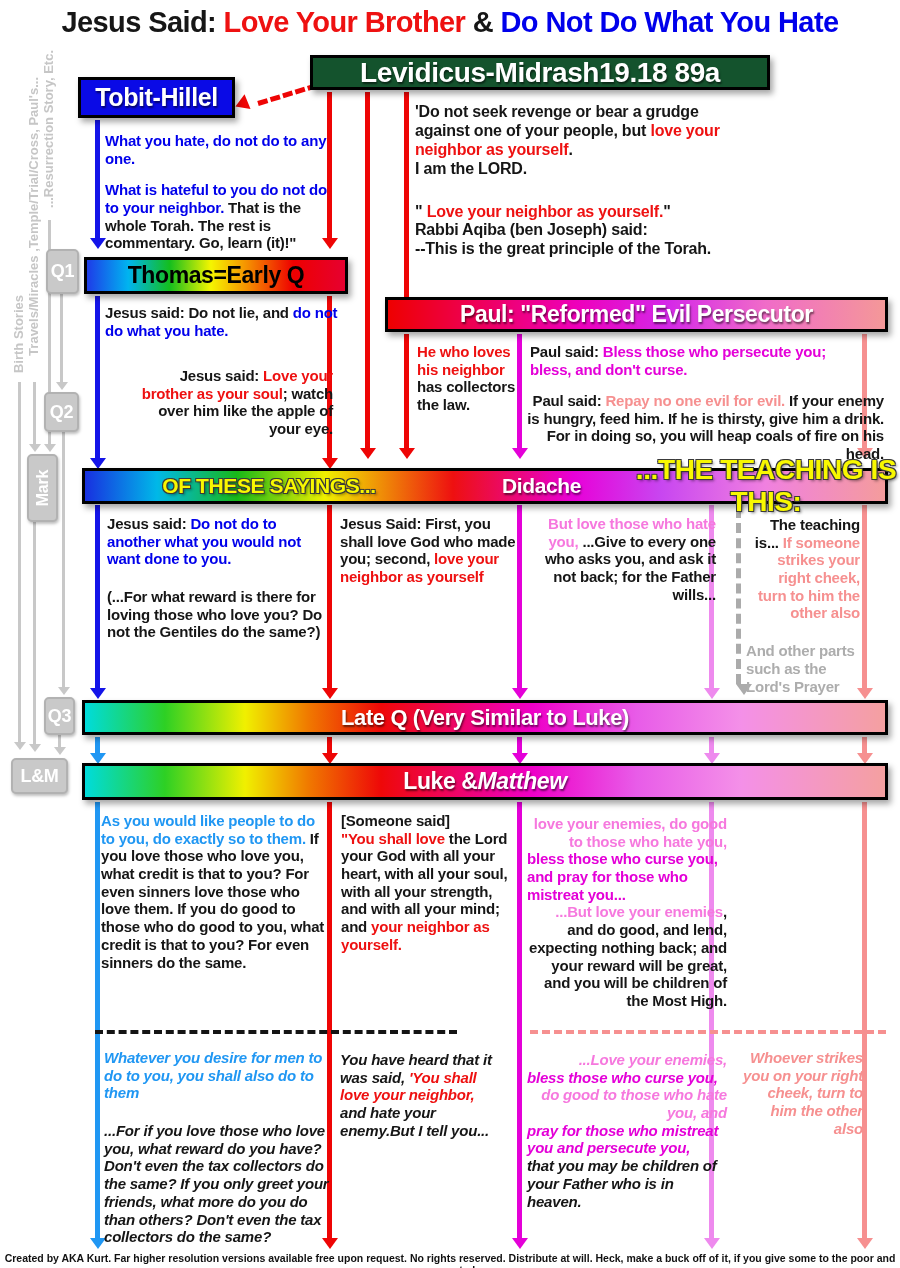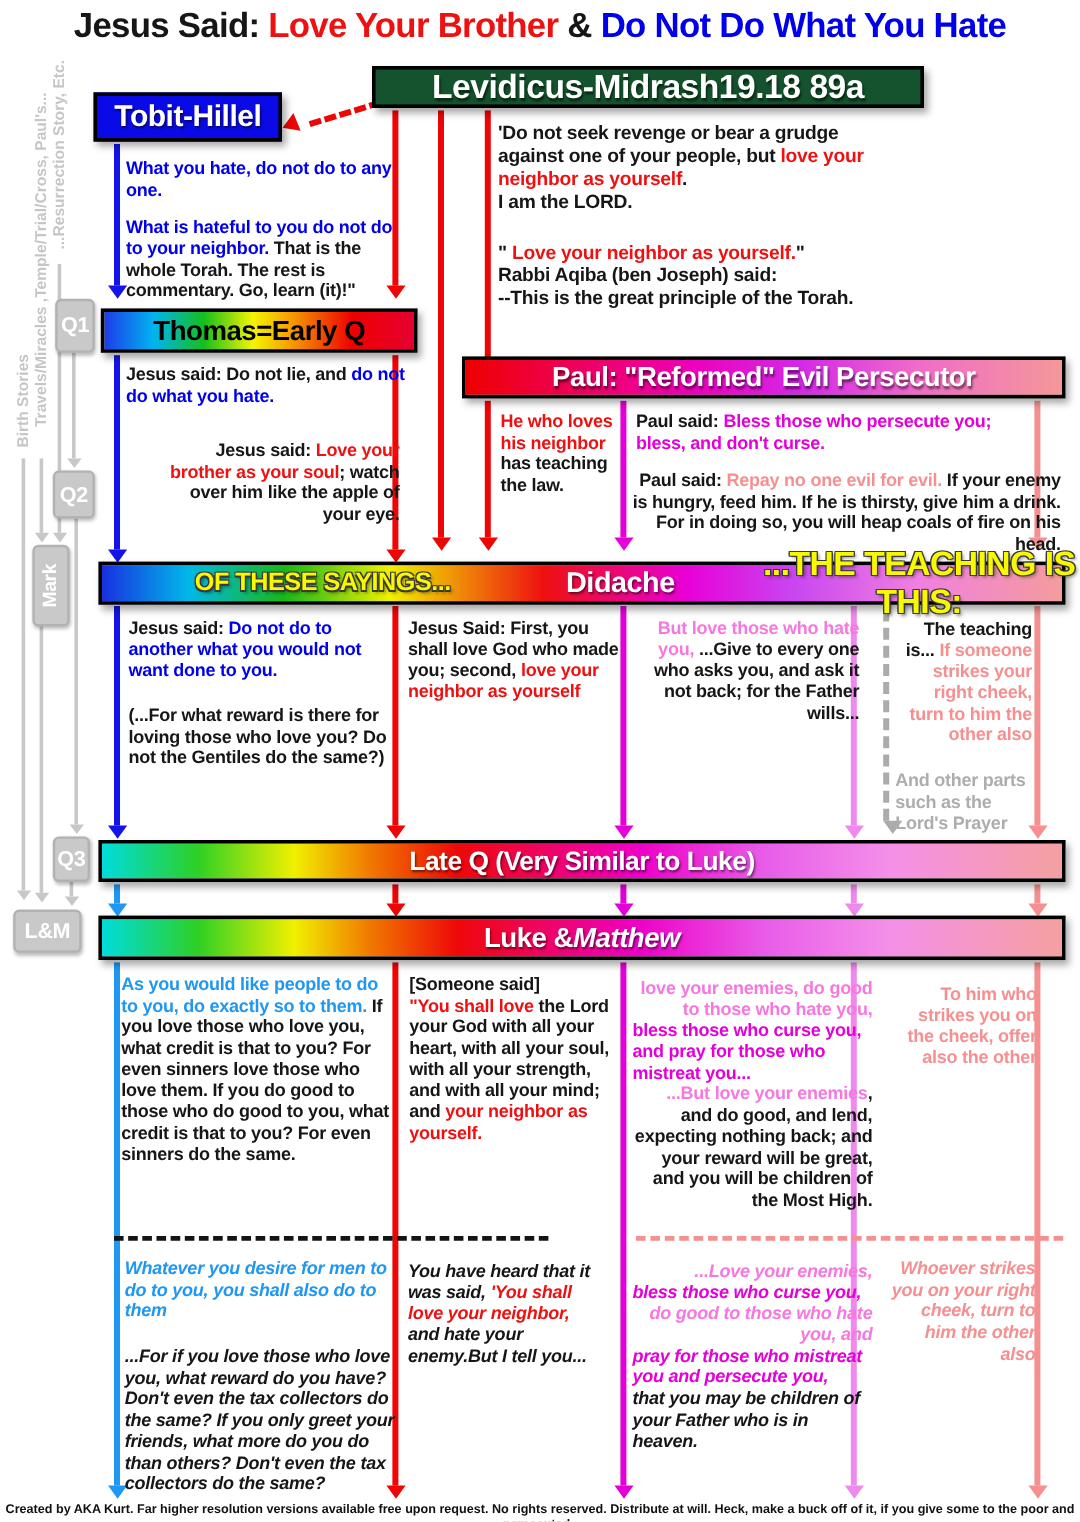--- a/index.html
+++ b/index.html
@@ -192,21 +192,21 @@
       <span>Tobit-Hillel</span>
     </div>
   <div class="hdr grad-thomas" style="left:84px;top:257px;width:264px;height:37px;font-size:23px;color:#000">
       <span>Thomas=Early Q</span>
     </div>
   <div class="hdr white grad-paul" style="left:385px;top:297px;width:503px;height:35px;font-size:23px">
       <span>Paul: "Reformed" Evil Persecutor</span>
     </div>
   <div class="hdr grad-didache" style="left:82px;top:468px;width:806px;height:36px;">
     <span class="ytxt" style="flex:0 0 46%;text-align:center;font-size:21px">OF THESE SAYINGS...</span>
-    <span style="flex:0 0 16%;text-align:center;font-size:24px;color:#fff;text-shadow:1px 2px 2px rgba(0,0,0,.55)">Didache</span>
+    <span style="flex:0 0 16%;text-align:right;font-size:21px;color:#fff;text-shadow:1px 2px 2px rgba(0,0,0,.55)">Didache</span>
     <span class="ytxt" style="flex:0 0 38%;text-align:center;font-size:28px">...THE TEACHING IS THIS:</span>
   </div>
   <div class="hdr white grad-lateq" style="left:82px;top:700px;width:806px;height:35px;font-size:22px">
       <span>Late Q (Very Similar to Luke)</span>
     </div>
   <div class="hdr white grad-lateq" style="left:82px;top:763px;width:806px;height:37px;font-size:23px">
       <span>Luke &amp; </span>
       <span class="ital">Matthew</span>
     </div>
 
@@ -224,21 +224,21 @@
   </div>
 
   <div class="tb" style="left:105px;top:304px;width:235px">
     <p><span class="blk">Jesus said: Do not lie, and </span><span class="blu">do not do what you hate.</span></p>
   </div>
   <div class="tb ral" style="left:128px;top:367px;width:205px">
     <p><span class="blk">Jesus said: </span><span class="red">Love your brother as your soul</span><span class="blk">; watch over him like the apple of your eye.</span></p>
   </div>
 
   <div class="tb" style="left:417px;top:343px;width:100px">
-    <p><span class="red">He who loves his neighbor</span><span class="blk"> has teaching the law.</span></p>
+    <p><span class="red">He who loves his neighbor</span><span class="blk"> has collectors the law.</span></p>
   </div>
   <div class="tb" style="left:530px;top:343px;width:322px">
     <p><span class="blk">Paul said: </span><span class="mag">Bless those who persecute you; bless, and don't curse.</span></p>
   </div>
   <div class="tb ral" style="left:524px;top:392px;width:360px">
     <p><span class="blk">Paul said: </span><span class="sal">Repay no one evil for evil.</span><span class="blk"> If your enemy is hungry, feed him. If he is thirsty, give him a drink. For in doing so, you will heap coals of fire on his head.</span></p>
   </div>
 
   <div class="tb" style="left:107px;top:515px;width:222px">
     <p><span class="blk">Jesus said: </span><span class="blu">Do not do to another what you would not want done to you.</span></p>
@@ -259,23 +259,20 @@
     <p><span class="bblu"> As you would like people to do to you, do exactly so to them.</span><span class="blk"> If you love those who love you, what credit is that to you? For even sinners love those who love them. If you do good to those who do good to you, what credit is that to you? For even sinners do the same.</span></p>
   </div>
   <div class="tb" style="left:341px;top:812px;width:172px">
     <p class="blk">[Someone said]</p>
     <p><span class="red">"You shall love</span><span class="blk"> the Lord your God with all your heart, with all your soul, with all your strength, and with all your mind; and </span><span class="red">your neighbor as yourself.</span></p>
   </div>
   <div class="tb" style="left:527px;top:815px;width:200px">
     <p class="vio ral">love your enemies, do good to those who hate you,</p>
     <p class="mag">bless those who curse you, and pray for those who mistreat you...</p>
     <p class="ral"><span class="vio">...But love your enemies</span><span class="blk">, and do good, and lend, expecting nothing back; and your reward will be great, and you will be children of the Most High.</span></p>
-  </div>
-  <div class="tb ral sal" style="left:744px;top:820px;width:120px">
-    <p>To him who strikes you on the cheek, offer also the other</p>
   </div>
 
   <div class="dashline" style="left:95px;top:1030px;width:362px;border-top:4px dashed #141414"></div>
   <div class="dashline" style="left:530px;top:1030px;width:356px;border-top:4px dashed #F69090"></div>
 
   <div class="tb ital" style="left:104px;top:1049px;width:232px">
     <p class="bblu">Whatever you desire for men to do to you, you shall also do to them</p>
     <p class="blk mt20">...For if you love those who love you, what reward do you have? Don't even the tax collectors do the same? If you only greet your friends, what more do you do than others? Don't even the tax collectors do the same?</p>
   </div>
   <div class="tb ital" style="left:340px;top:1051px;width:155px">

